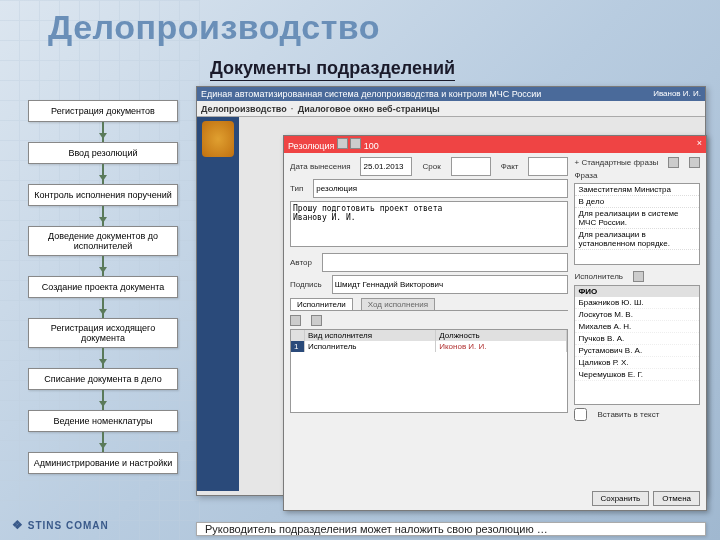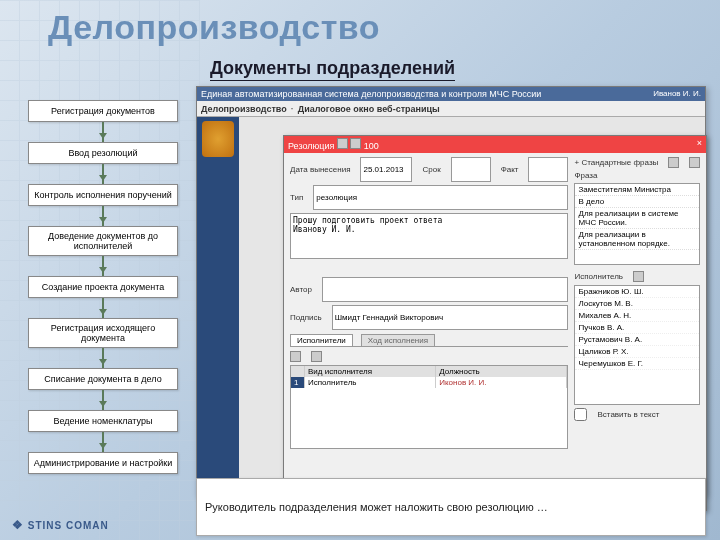--- a/index.html
+++ b/index.html
@@ -81,21 +81,21 @@
   .dlg-title {
     background: #ef4444; color: #fff; padding: 2px 4px; font-size: 9px;
     display: flex; justify-content: space-between;
   }
   .dlg-body { padding: 4px 6px; display: flex; gap: 6px; }
   .dlg-left { flex: 1; }
   .dlg-right { width: 158px; }
   .row { display: flex; align-items: center; gap: 10px; margin-bottom: 3px; }
   .lbl { font-size: 8px; color: #333; white-space: nowrap; }
   .inp {
-    background: #fff; border: 1px solid #999; height: 25px;
+    background: #fff; border: 1px solid #999; height: 19px;
     font-size: 8px; padding: 0 2px; flex: 1; min-width: 0;
   }
   .ta {
     background: #fff; border: 1px solid #999; width: 100%; height: 46px;
     font-size: 8px; padding: 2px; resize: none;
   }
   .phrase-list {
     background: #fff; border: 1px solid #999; height: 82px;
     font-size: 8px; overflow: hidden; margin-top: 2px;
   }
@@ -124,21 +124,21 @@
   .name-list .ni { padding: 1px 3px; border-bottom: 1px dotted #eee; }
   .dlg-buttons {
     position: absolute; bottom: 4px; right: 6px; display: flex; gap: 4px;
   }
   .btn {
     background: #e8e8e8; border: 1px solid #888; font-size: 8px;
     padding: 2px 8px; cursor: pointer;
   }
   .caption-bar {
     position: absolute; bottom: 4px; left: 196px; width: 510px;
-    background: #fff; border: 1px solid #aaa; padding: 22px 8px;
+    background: #fff; border: 1px solid #aaa; padding: 0 8px;
     font-size: 11px; color: #222;
     box-shadow: 1px 1px 3px rgba(0,0,0,0.15);
   }
   .icn { width: 11px; height: 11px; background: #ccc; border: 1px solid #888; display: inline-block; }
   .user-badge { font-size: 8px; color: #fff; }
   .x-btn { font-size: 9px; cursor: pointer; }
 </style>
 </head>
 <body>
 
@@ -203,21 +203,21 @@
               <input class="inp" style="width: 40px; flex: 0 0 auto;">
               <span class="lbl">Факт</span>
               <input class="inp" style="width: 40px; flex: 0 0 auto;">
             </div>
             <div class="row">
               <span class="lbl">Тип</span>
               <input class="inp" value="резолюция" style="">
             </div>
             <textarea class="ta" style="">Прошу подготовить проект ответа
 Иванову И. И.</textarea>
-            <div class="row" style="margin-top:16px">
+            <div class="row" style="margin-top:4px">
               <span class="lbl">Автор</span>
               <input class="inp" style="">
             </div>
             <div class="row">
               <span class="lbl">Подпись</span>
               <input class="inp" value="Шмидт Геннадий Викторович" style="">
             </div>
 
             <div class="tabs">
               <div class="tab active">Исполнители</div>
@@ -262,20 +262,21 @@
               <div>Для реализации в системе МЧС России.</div>
               <div>Для реализации в установленном порядке.</div>
             </div>
 
             <div style="height:6px"></div>
             <div class="row">
               <span class="lbl">Исполнитель</span>
               <span class="icn"></span>
             </div>
             <div class="name-list">
+              <div class="nh">ФИО</div>
               <div class="ni">Бражников Ю. Ш.</div>
               <div class="ni">Лоскутов М. В.</div>
               <div class="ni">Михалев А. Н.</div>
               <div class="ni">Пучков В. А.</div>
               <div class="ni">Рустамович В. А.</div>
               <div class="ni">Цаликов Р. Х.</div>
               <div class="ni">Черемушков Е. Г.</div>
             </div>
             <div class="row" style="margin-top:3px">
               <input type="checkbox" style="">

